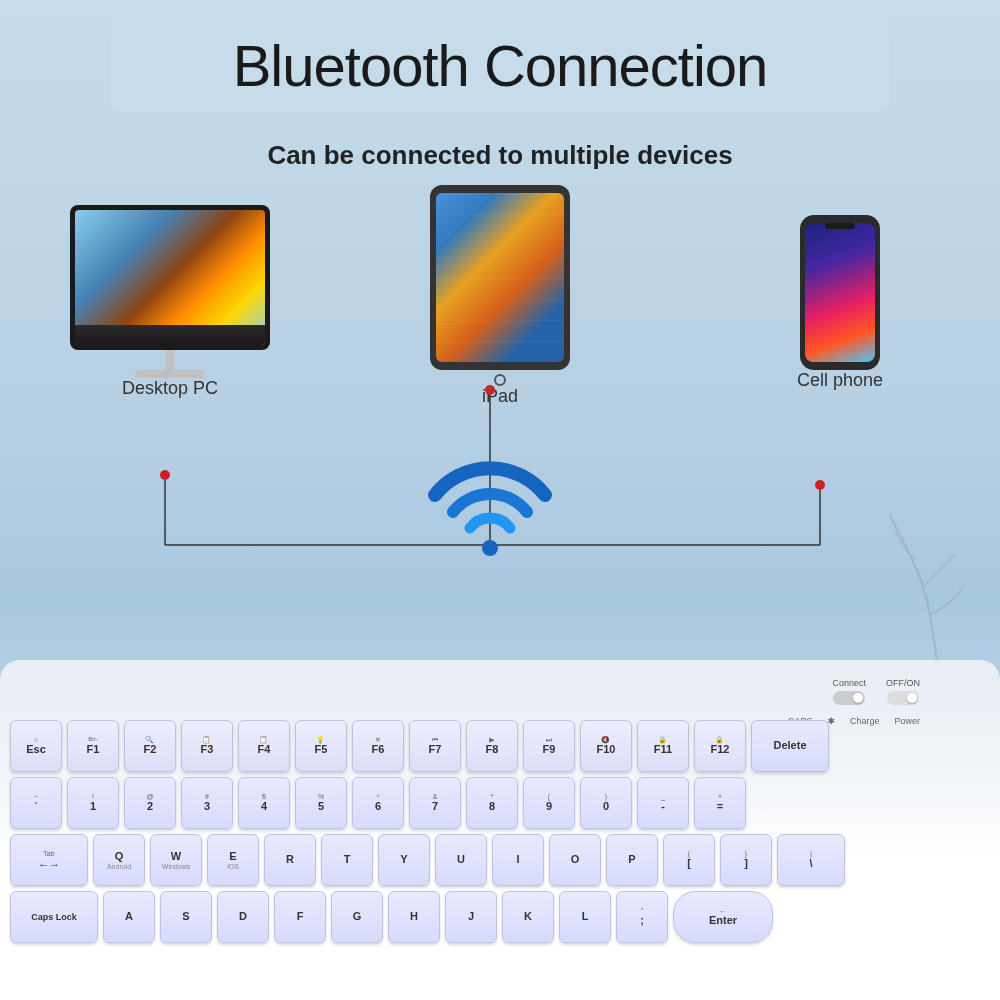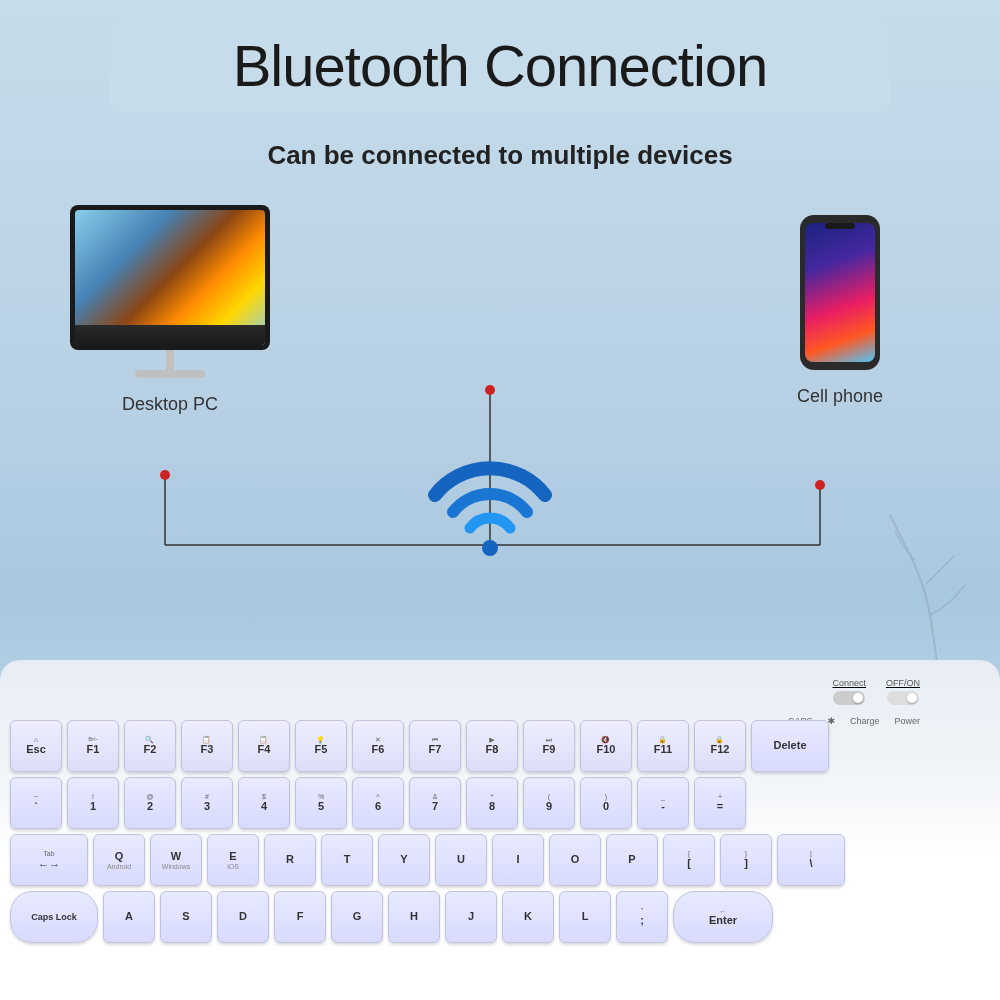--- a/index.html
+++ b/index.html
@@ -97,21 +97,21 @@
       margin: 0 auto;
     }
     .monitor-base {
       width: 70px;
       height: 8px;
       background: #c0c0c0;
       border-radius: 4px;
       margin: 0 auto;
     }
     .device-label {
-      margin-top: 16px;
+      margin-top: 0;
       font-size: 18px;
       color: #333;
     }
 
     
     .device-ipad {
       position: absolute;
       left: 50%;
       transform: translateX(-50%);
       top: 0;
@@ -230,21 +230,20 @@
       right: 80px;
       display: flex;
       gap: 20px;
       align-items: flex-start;
     }
     .led-group {
       display: flex;
       flex-direction: column;
       align-items: center;
       gap: 3px;
-      text-decoration: underline;
     }
     .led-label {
       font-size: 9px;
       color: #555;
     }
     .led-switch {
       width: 32px;
       height: 14px;
       background: #ccc;
       border-radius: 7px;
@@ -320,21 +319,21 @@
       line-height: 1.2;
     }
     .key-sub {
       font-size: 7px;
       color: #888;
       line-height: 1;
     }
     .key-delete { min-width: 78px; }
     .key-backspace { min-width: 90px; }
     .key-tab { min-width: 78px; }
-    .key-caps { min-width: 88px; border-radius: 22px; }
+    .key-caps { min-width: 88px; }
     .key-enter { min-width: 100px; border-radius: 22px; }
     .key-backslash { min-width: 68px; }
 
     .key-fn {
       background: linear-gradient(180deg, #eeeeff 0%, #ddddf8 100%);
     }
   </style>
 </head>
 <body>
 
@@ -350,20 +349,27 @@
 
   <div class="device-desktop">
     <div class="monitor">
       <div class="monitor-screen"></div>
     </div>
     <div class="monitor-stand"></div>
     <div class="monitor-base"></div>
     <div class="device-label">Desktop PC</div>
   </div>
 
+  <div class="device-ipad">
+    <div class="ipad-body">
+      <div class="ipad-screen"></div>
+    </div>
+    <div class="ipad-home"></div>
+    <div class="device-label">iPad</div>
+  </div>
 
   <div class="device-phone">
     <div class="phone-body">
       <div class="phone-notch"></div>
       <div class="phone-screen"></div>
     </div>
     <div class="device-label">Cell phone</div>
   </div>
 
   <svg class="connections-svg" viewBox="0 0 1000 460">

